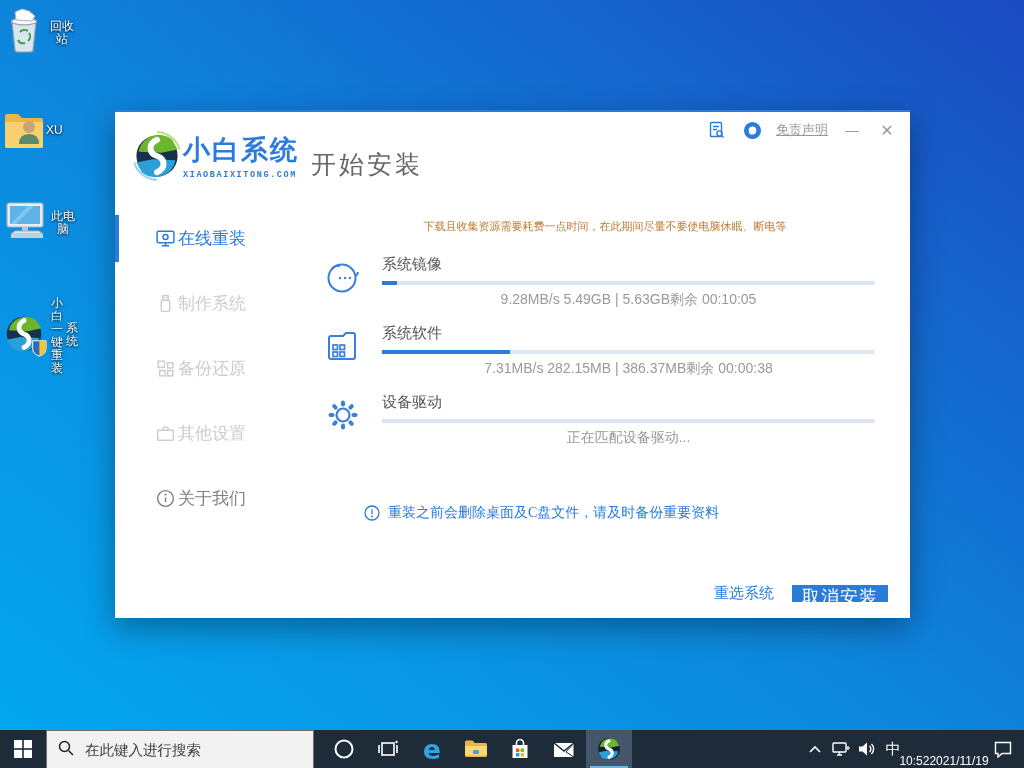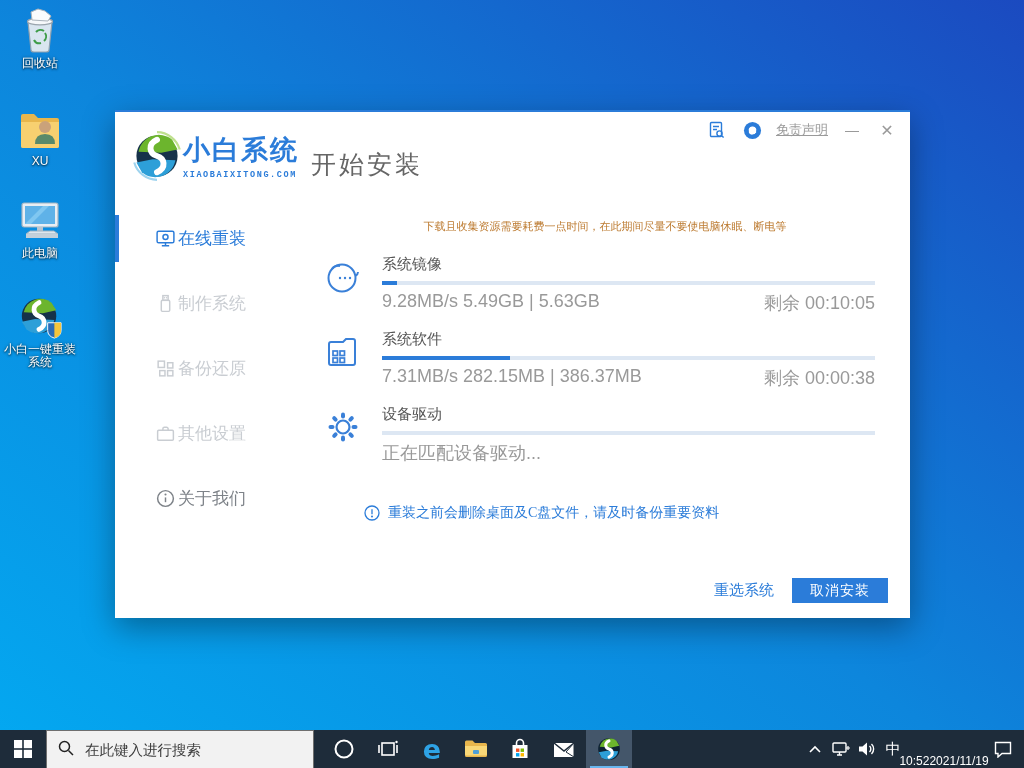--- a/index.html
+++ b/index.html
@@ -5,21 +5,21 @@
   * { margin:0; padding:0; box-sizing:border-box; }
   html,body { width:1024px; height:768px; overflow:hidden; }
   body {
     font-family:"Liberation Sans","DejaVu Sans",sans-serif;
     position:relative;
     background:linear-gradient(to top right,#03a9f1 0%,#0d86dc 48%,#1b4ac0 100%);
   }
 
   
   .desk-icons { position:absolute; left:2px; top:0; width:76px; }
-  .desk-icon { position:absolute; left:0; width:76px; display:flex; flex-direction:column; align-items:center; cursor:default; }
+  .desk-icon { position:absolute; left:0; width:76px; display:flex; flex-direction:row; align-items:center; cursor:default; }
   .desk-icon .dico { height:46px; display:flex; align-items:flex-end; justify-content:center; }
   .desk-icon .dlabel { margin-top:3px; font-size:12px; color:#fff; text-align:center; line-height:13px;
     text-shadow:0 1px 2px rgba(0,0,0,.75), 0 0 3px rgba(0,0,0,.5); }
 
   
   .win { position:absolute; left:115px; top:110px; width:795px; height:508px; background:#fff;
     box-shadow:0 10px 30px rgba(0,0,0,.35); }
   .win-accent-top { position:absolute; top:0; left:0; right:0; height:2px; background:#2b7cd9; }
 
   .win-header { position:absolute; top:2px; left:0; right:0; height:86px; background:#fff; }
@@ -49,28 +49,28 @@
   .main { position:absolute; left:185px; top:88px; right:0; bottom:0; }
   .notice { position:absolute; top:21px; left:30px; right:30px; text-align:center;
     color:#bd7b31; font-size:11px; }
   .tasks { position:absolute; top:57px; left:22px; right:35px; }
   .task { display:flex; gap:18px; margin-bottom:15px; }
   .task-ico { flex:0 0 42px; display:flex; justify-content:center; padding-top:2px; }
   .task-body { flex:1; }
   .task-name { font-size:15px; color:#555; }
   .bar { margin-top:7px; height:4px; background:#dde7f3; }
   .fill { height:100%; background:#2b7cd9; width:0; }
-  .task-stats { margin-top:6px; display:flex; justify-content:space-between; font-size:18px; color:#999; }
+  .task-stats { margin-top:6px; display:flex; justify-content:center; font-size:14px; color:#999; }
 
   .warning { position:absolute; top:306px; left:64px; display:flex; align-items:center; gap:8px;
     color:#2b7cd9; font-size:14px;font-family:Liberation Serif, serif; }
 
   .footer { position:absolute; right:22px; bottom:15px; display:flex; align-items:center; gap:18px; }
   .link-reselect { color:#2b7cd9; font-size:15px; cursor:pointer; }
-  .btn-cancel { width:96px; height:25px; background:#2b7cd9; color:#fff; font-size:14px; border:none;
+  .btn-cancel { width:96px; height:17px; background:#2b7cd9; color:#fff; font-size:18px; border:none;
     cursor:pointer; font-family:inherit; letter-spacing:1px; }
 
   
   .taskbar { position:absolute; left:0; bottom:0; width:1024px; height:38px; background:#1e2c3a;
     display:flex; align-items:stretch; }
   .tb-item { display:flex; align-items:center; justify-content:center; width:44px; cursor:pointer; }
   .tb-start { width:46px; }
   .search-wrap { position:relative; width:268px; }
   .search-input { width:100%; height:100%; background:#f2f2f2; border:1px solid #6f6f6f; border-bottom:none;
     padding-left:38px; font-size:14.5px; color:#333; font-family:inherit; outline:none; }

